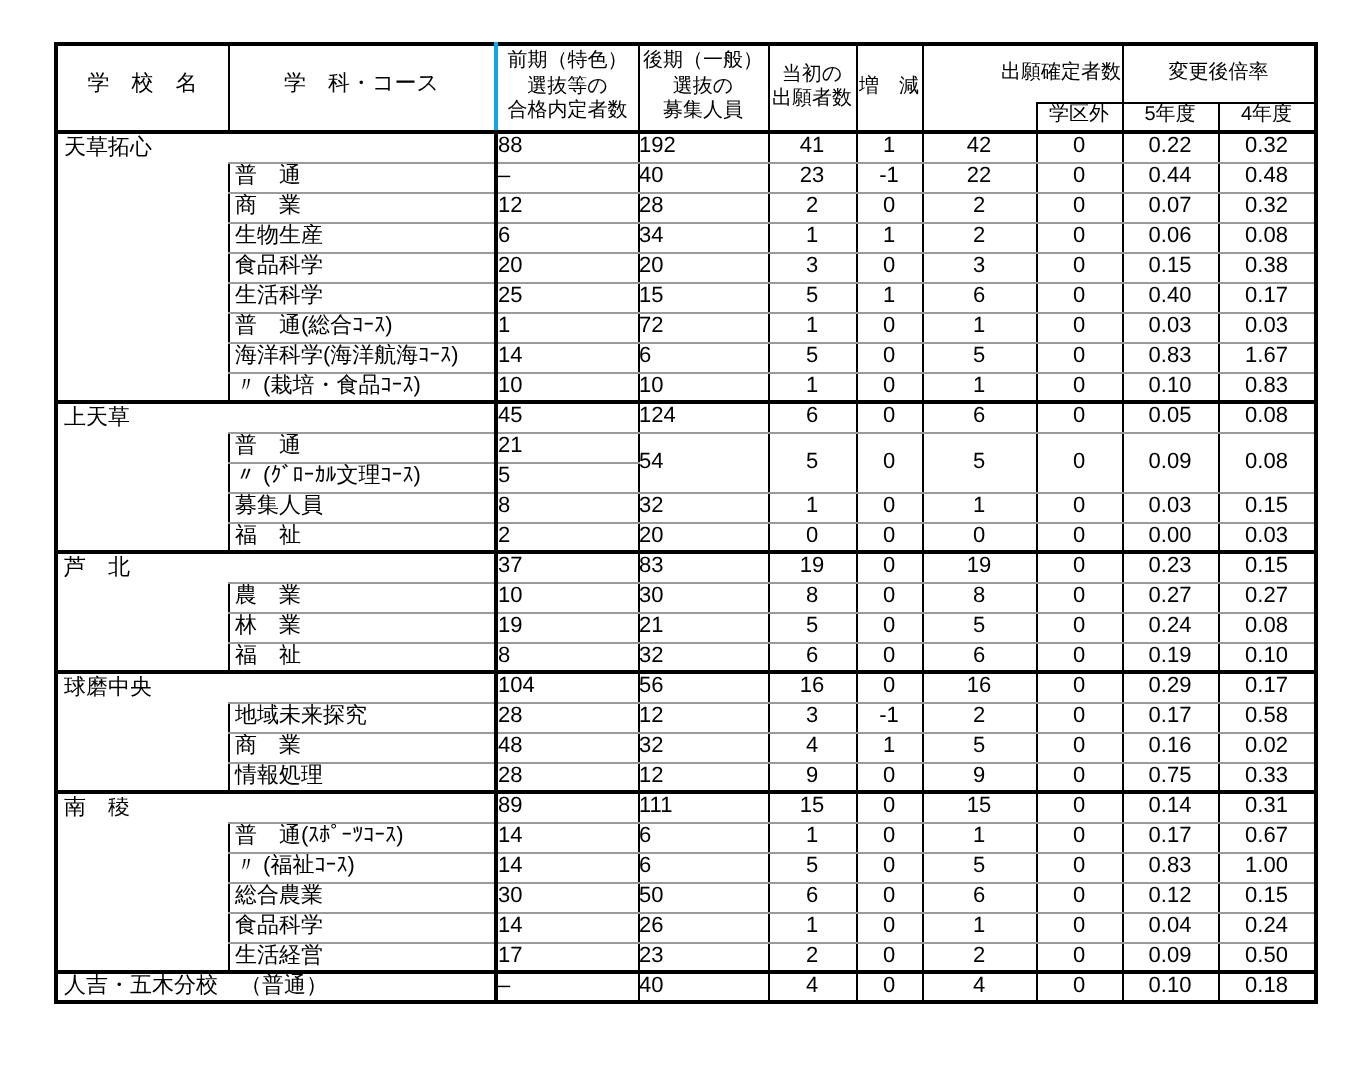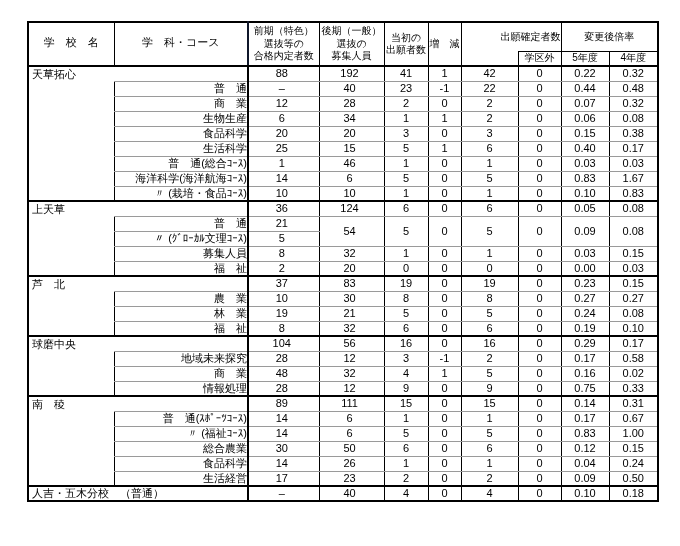--- a/index.html
+++ b/index.html
@@ -18,39 +18,39 @@
     text-align:center; vertical-align:middle; white-space:pre-line;
     border:1px solid #000;
   }
   tr.h1 { height:29px; }
   tr.h2 { height:15px; }
   th.hb { border-bottom:2px solid #000; }
   th.th-school, th.th-course { font-size:11px;font-family:Liberation Mono, monospace; }
   th.th-kakutei { border-bottom:none;text-align:right; }
   th.th-spacer { border-top:none; }
   th.th-gakukugai { border-top:1px solid #000; }
-  th.th-course, th.th-spacer-right { border-right:2px solid #0f172a; }
+  th.th-course, th.th-spacer-right { border-right:2px solid #0ea5e9; }
   tbody tr { height:15px; }
   tbody td {
     font-size:11px; line-height:1; vertical-align:middle;
     border-left:1px solid #000; border-right:1px solid #000;
     border-top:1px solid #9a9a9a; border-bottom:1px solid #9a9a9a;
     white-space:nowrap; overflow:hidden;
   }
   td.name-cell {
     text-align:left; padding:2px 0 0 3px; vertical-align:top;
     border-right:none; border-bottom:2px solid #000;
   }
   td.name-full {
     colspan:2; vertical-align:middle; padding-top:0;
     border-right:2px solid #000;
   }
-  td.course-cell { text-align:right; padding-left:3px; border-left:1px solid #000; border-right:2px solid #000; }
+  td.course-cell { text-align:left; padding-left:3px; border-left:1px solid #000; border-right:2px solid #000; }
   td.course-first { border-left:none; }
-  td.num-r { text-align:center; padding-right:4px; }
+  td.num-r { text-align:left; padding-right:4px; }
   td.num-c { text-align:center; }
   tr.block-end td { border-bottom:2px solid #000; }
 </style>
 </head>
 <body>
 
 <table class="adm">
   <colgroup>
     <col style="width:86px">
       <col style="width:134px">
@@ -150,21 +150,21 @@
         <td class="num-c" rowspan="1">5</td>
         <td class="num-c" rowspan="1">1</td>
         <td class="num-c" rowspan="1">6</td>
         <td class="num-c" rowspan="1">0</td>
         <td class="num-c" rowspan="1">0.40</td>
         <td class="num-c" rowspan="1">0.17</td>
       </tr>
       <tr>
         <td class="course-cell">普　通(総合ｺｰｽ)</td>
         <td class="num-r">1</td>
-        <td class="num-r" rowspan="1">46</td>
+        <td class="num-r" rowspan="1">72</td>
         <td class="num-c" rowspan="1">1</td>
         <td class="num-c" rowspan="1">0</td>
         <td class="num-c" rowspan="1">1</td>
         <td class="num-c" rowspan="1">0</td>
         <td class="num-c" rowspan="1">0.03</td>
         <td class="num-c" rowspan="1">0.03</td>
       </tr>
       <tr>
         <td class="course-cell">海洋科学(海洋航海ｺｰｽ)</td>
         <td class="num-r">14</td>
@@ -183,21 +183,21 @@
         <td class="num-c" rowspan="1">1</td>
         <td class="num-c" rowspan="1">0</td>
         <td class="num-c" rowspan="1">1</td>
         <td class="num-c" rowspan="1">0</td>
         <td class="num-c" rowspan="1">0.10</td>
         <td class="num-c" rowspan="1">0.83</td>
       </tr>
       <tr>
         <td class="name-cell" rowspan="5">上天草</td>
         <td class="course-cell course-first"></td>
-        <td class="num-r">36</td>
+        <td class="num-r">45</td>
         <td class="num-r" rowspan="1">124</td>
         <td class="num-c" rowspan="1">6</td>
         <td class="num-c" rowspan="1">0</td>
         <td class="num-c" rowspan="1">6</td>
         <td class="num-c" rowspan="1">0</td>
         <td class="num-c" rowspan="1">0.05</td>
         <td class="num-c" rowspan="1">0.08</td>
       </tr>
       <tr>
         <td class="course-cell">普　通</td>

